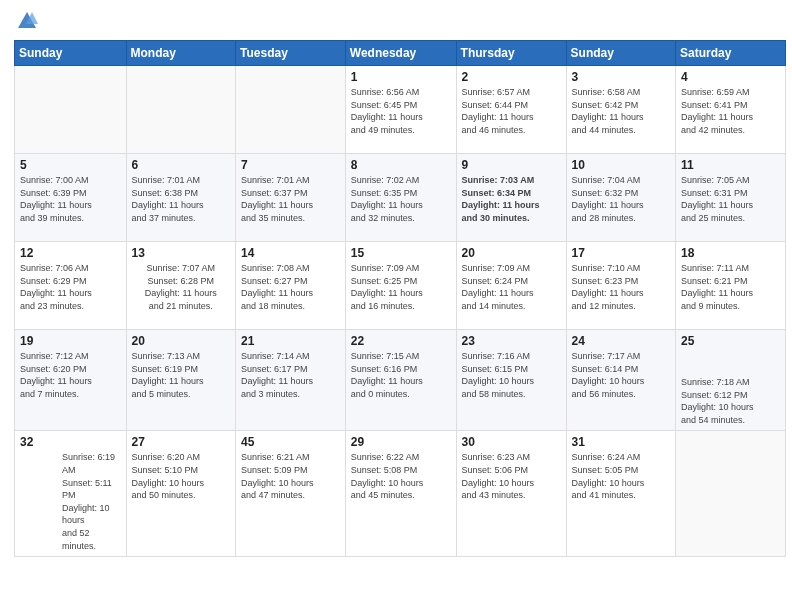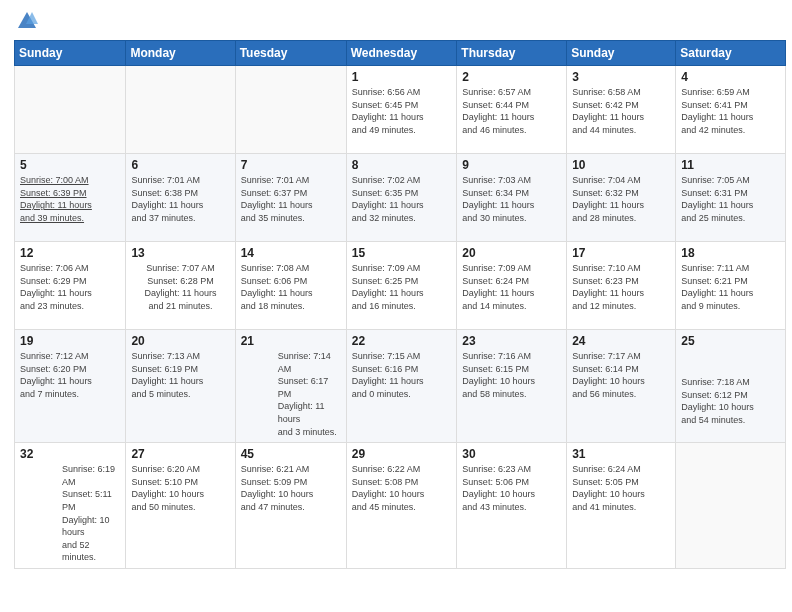--- a/index.html
+++ b/index.html
@@ -160,21 +160,21 @@
             <span class="day-number">4</span>
             <div class="day-info" style="white-space: pre-line;">Sunrise: 6:59 AM
 Sunset: 6:41 PM
 Daylight: 11 hours
 and 42 minutes.</div>
           </td>
         </tr>
         <tr>
           <td>
             <span class="day-number">5</span>
-            <div class="day-info" style="white-space: pre-line; text-decoration: underline;">Sunrise: 7:00 AM
+            <div class="day-info" style="white-space: pre-line;">Sunrise: 7:00 AM
 Sunset: 6:39 PM
 Daylight: 11 hours
 and 39 minutes.</div>
           </td>
           <td>
             <span class="day-number">6</span>
             <div class="day-info" style="white-space: pre-line;">Sunrise: 7:01 AM
 Sunset: 6:38 PM
 Daylight: 11 hours
 and 37 minutes.</div>
@@ -188,21 +188,21 @@
           </td>
           <td>
             <span class="day-number">8</span>
             <div class="day-info" style="white-space: pre-line;">Sunrise: 7:02 AM
 Sunset: 6:35 PM
 Daylight: 11 hours
 and 32 minutes.</div>
           </td>
           <td>
             <span class="day-number">9</span>
-            <div class="day-info" style="white-space: pre-line;">Sunrise: 7:03 AM
+            <div class="day-info" style="white-space: pre-line; font-weight: bold;">Sunrise: 7:03 AM
 Sunset: 6:34 PM
 Daylight: 11 hours
 and 30 minutes.</div>
           </td>
           <td>
             <span class="day-number">10</span>
             <div class="day-info" style="white-space: pre-line;">Sunrise: 7:04 AM
 Sunset: 6:32 PM
 Daylight: 11 hours
 and 28 minutes.</div>
@@ -226,21 +226,21 @@
           <td>
             <span class="day-number">13</span>
             <div class="day-info" style="white-space: pre-line; text-align: center;">Sunrise: 7:07 AM
 Sunset: 6:28 PM
 Daylight: 11 hours
 and 21 minutes.</div>
           </td>
           <td>
             <span class="day-number">14</span>
             <div class="day-info" style="white-space: pre-line;">Sunrise: 7:08 AM
-Sunset: 6:06 PM
+Sunset: 6:27 PM
 Daylight: 11 hours
 and 18 minutes.</div>
           </td>
           <td>
             <span class="day-number">15</span>
             <div class="day-info" style="white-space: pre-line;">Sunrise: 7:09 AM
 Sunset: 6:25 PM
 Daylight: 11 hours
 and 16 minutes.</div>
           </td>
@@ -276,21 +276,21 @@
           </td>
           <td>
             <span class="day-number">20</span>
             <div class="day-info" style="white-space: pre-line;">Sunrise: 7:13 AM
 Sunset: 6:19 PM
 Daylight: 11 hours
 and 5 minutes.</div>
           </td>
           <td>
             <span class="day-number">21</span>
-            <div class="day-info" style="white-space: pre-line; margin-left: 37px;">Sunrise: 7:14 AM
+            <div class="day-info" style="white-space: pre-line;">Sunrise: 7:14 AM
 Sunset: 6:17 PM
 Daylight: 11 hours
 and 3 minutes.</div>
           </td>
           <td>
             <span class="day-number">22</span>
             <div class="day-info" style="white-space: pre-line;">Sunrise: 7:15 AM
 Sunset: 6:16 PM
 Daylight: 11 hours
 and 0 minutes.</div>

